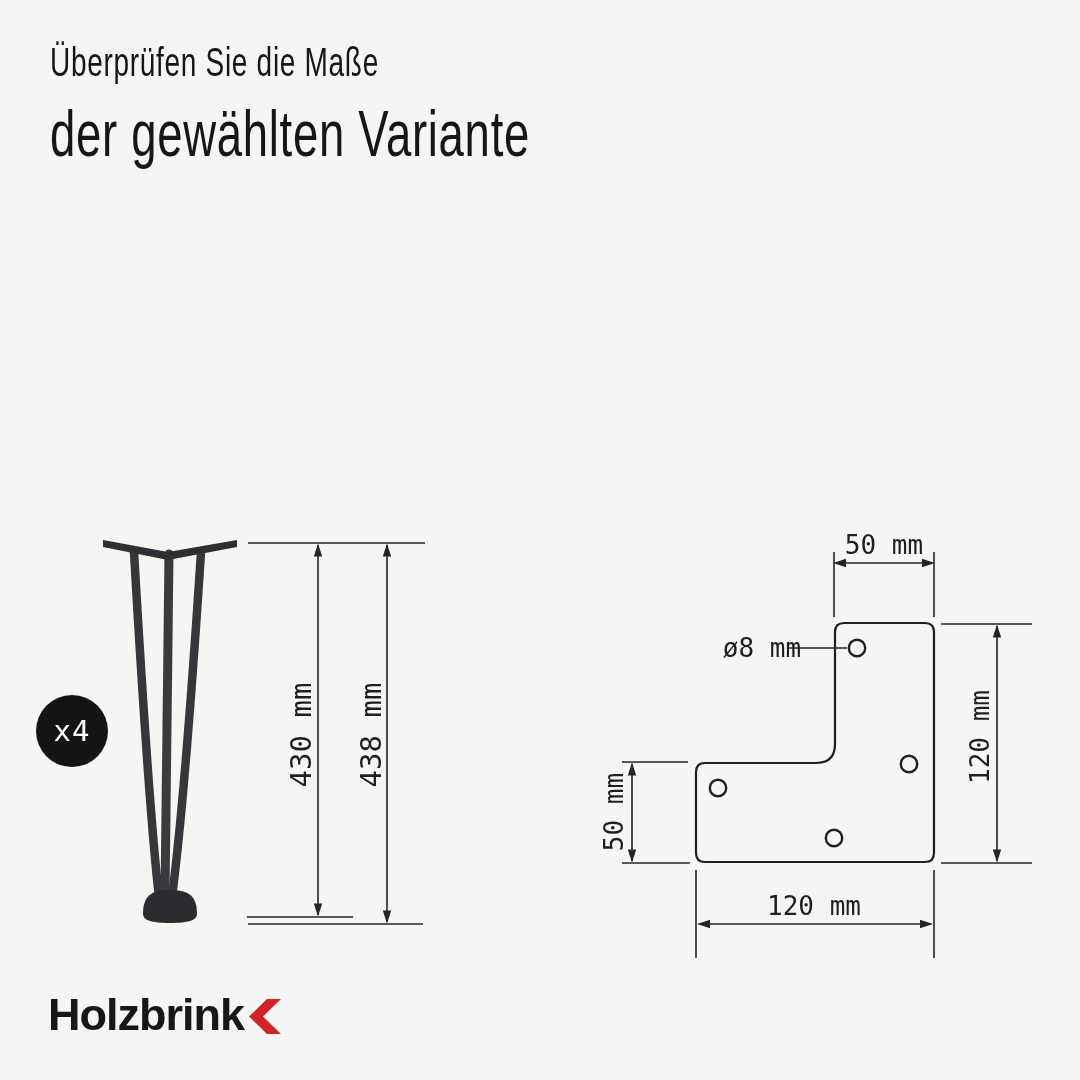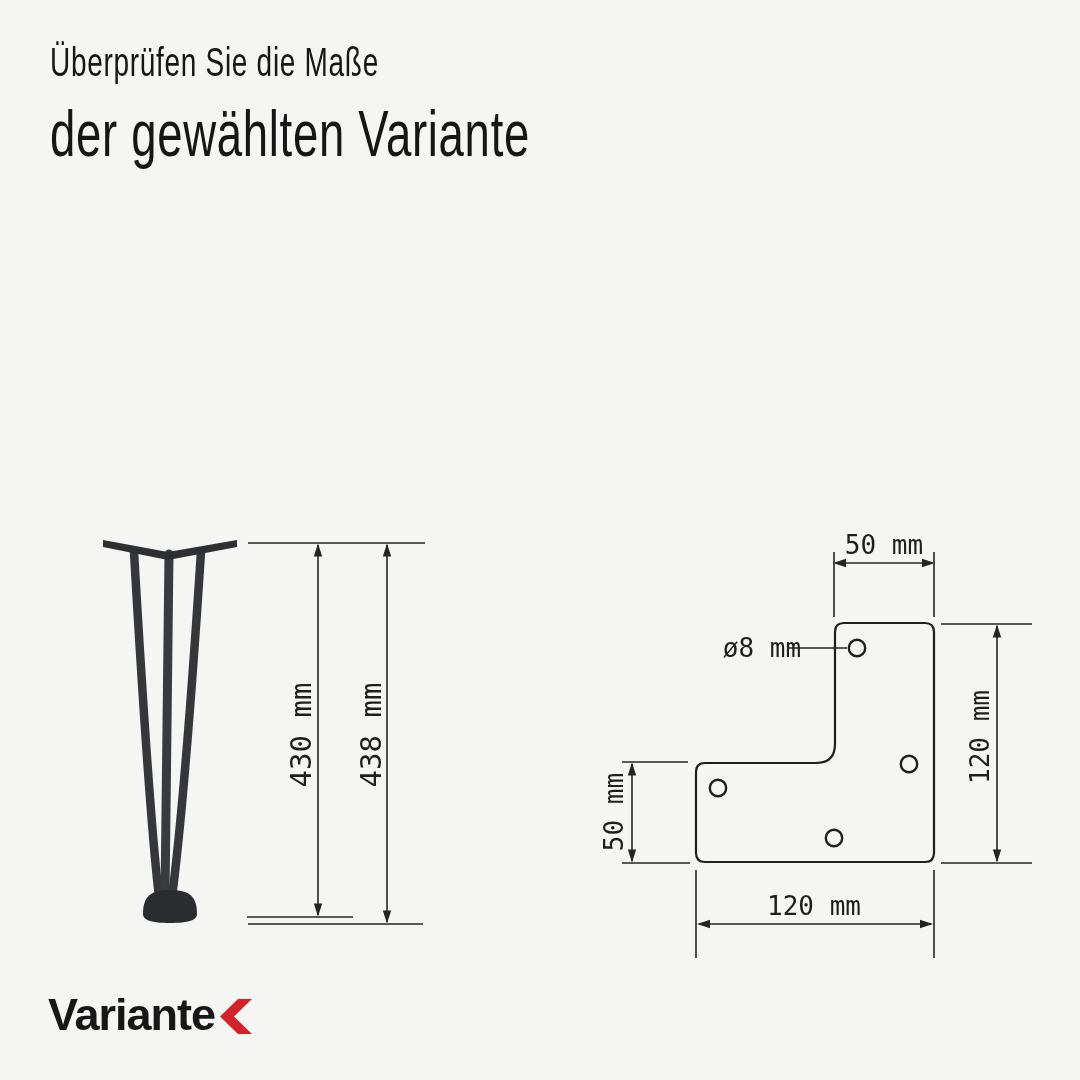--- a/index.html
+++ b/index.html
@@ -110,21 +110,24 @@
 
   <div class="dim-label rot size-lg" style="left:301px;top:735px;">430 mm</div>
   <div class="dim-label rot size-lg" style="left:371px;top:735px;">438 mm</div>
 
   <div class="dim-label size-md" style="left:884px;top:545px;">50 mm</div>
   <div class="dim-label size-md" style="left:762px;top:648px;">ø8 mm</div>
   <div class="dim-label rot size-md" style="left:614px;top:812px;">50 mm</div>
   <div class="dim-label rot size-md" style="left:980px;top:737px;">120 mm</div>
   <div class="dim-label size-md" style="left:814px;top:906px;">120 mm</div>
 
+  <div class="badge">
+    <span>x4</span>
+  </div>
 
   <div class="logo">
-    <span class="brand-text">Variante</span>
+    <span class="brand-text">Holzbrink</span>
     <svg width="33" height="37" viewBox="0 0 33 37">
       <polygon points="32,1 18,1 0,18.5 18,36 32,36 14,18.5" fill="#d2232a"></polygon>
     </svg>
   </div>
 
 </div>
 
 </body></html>

